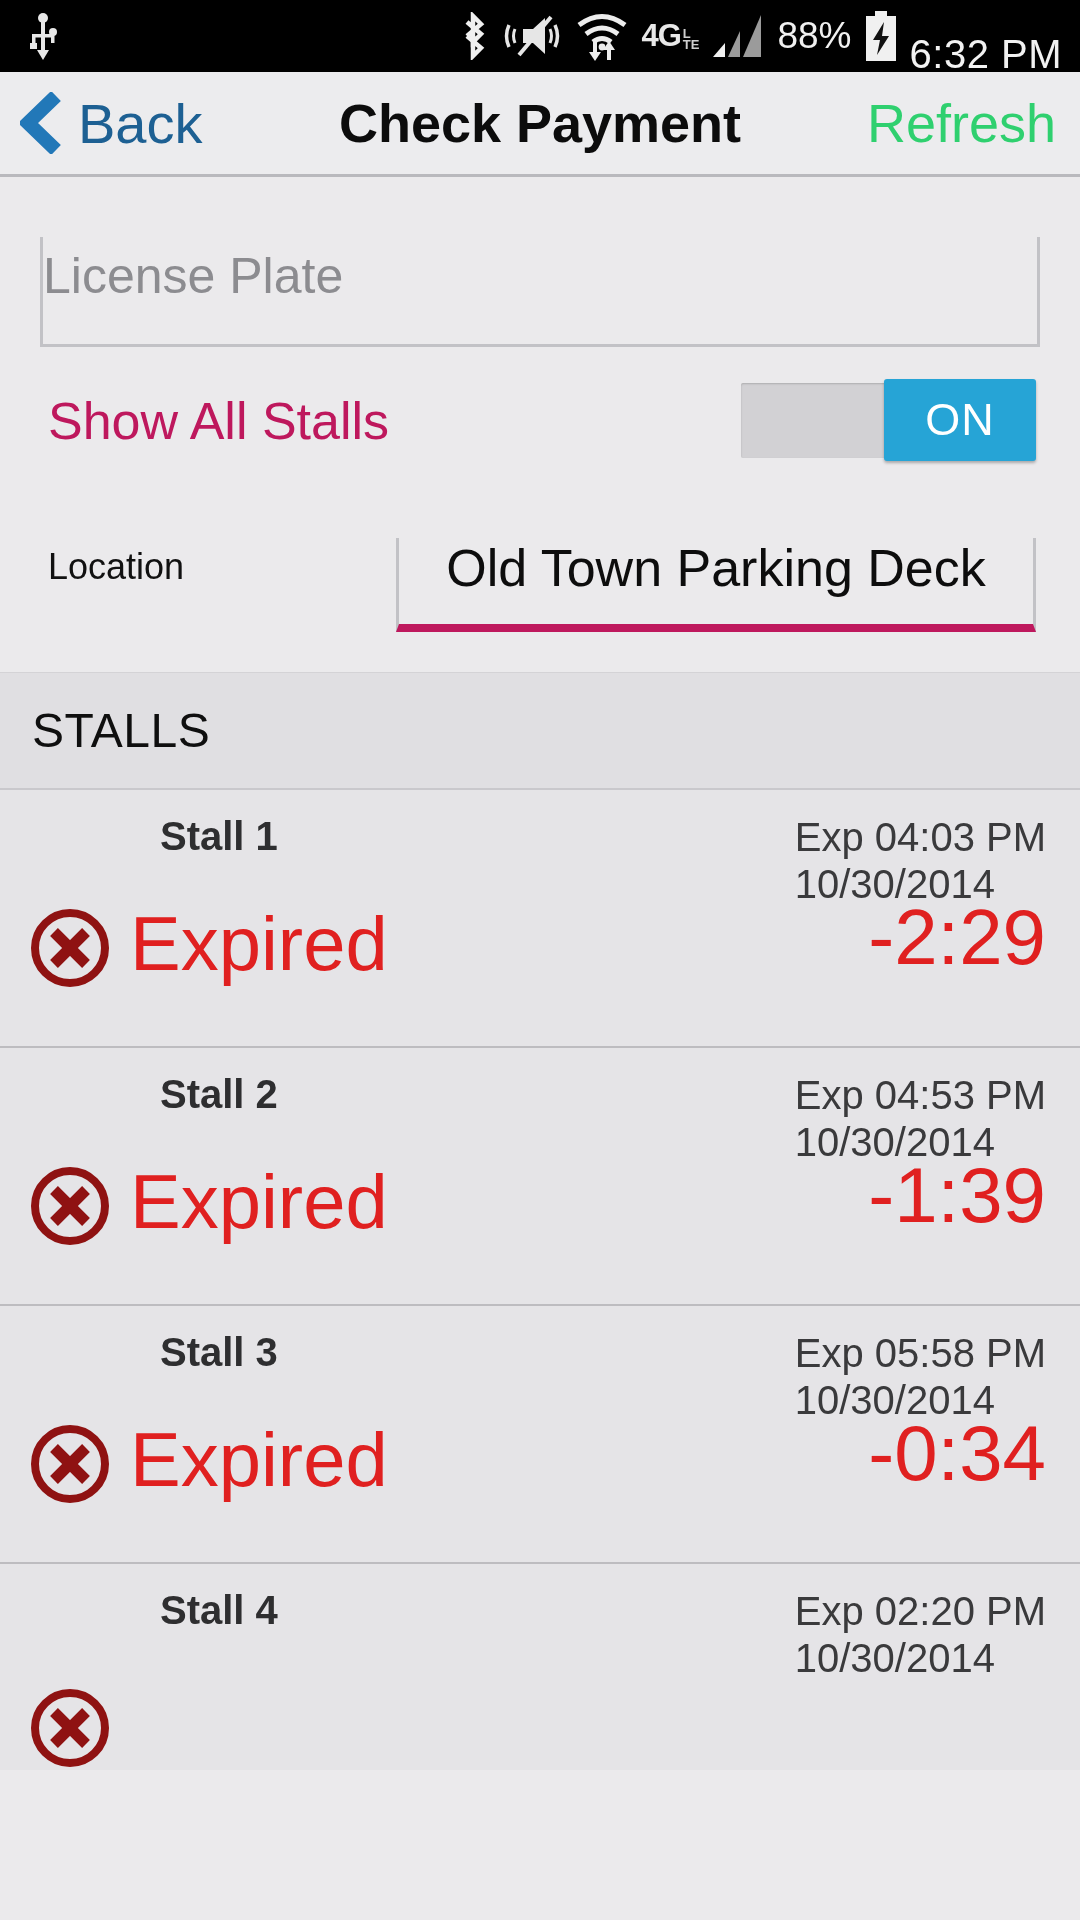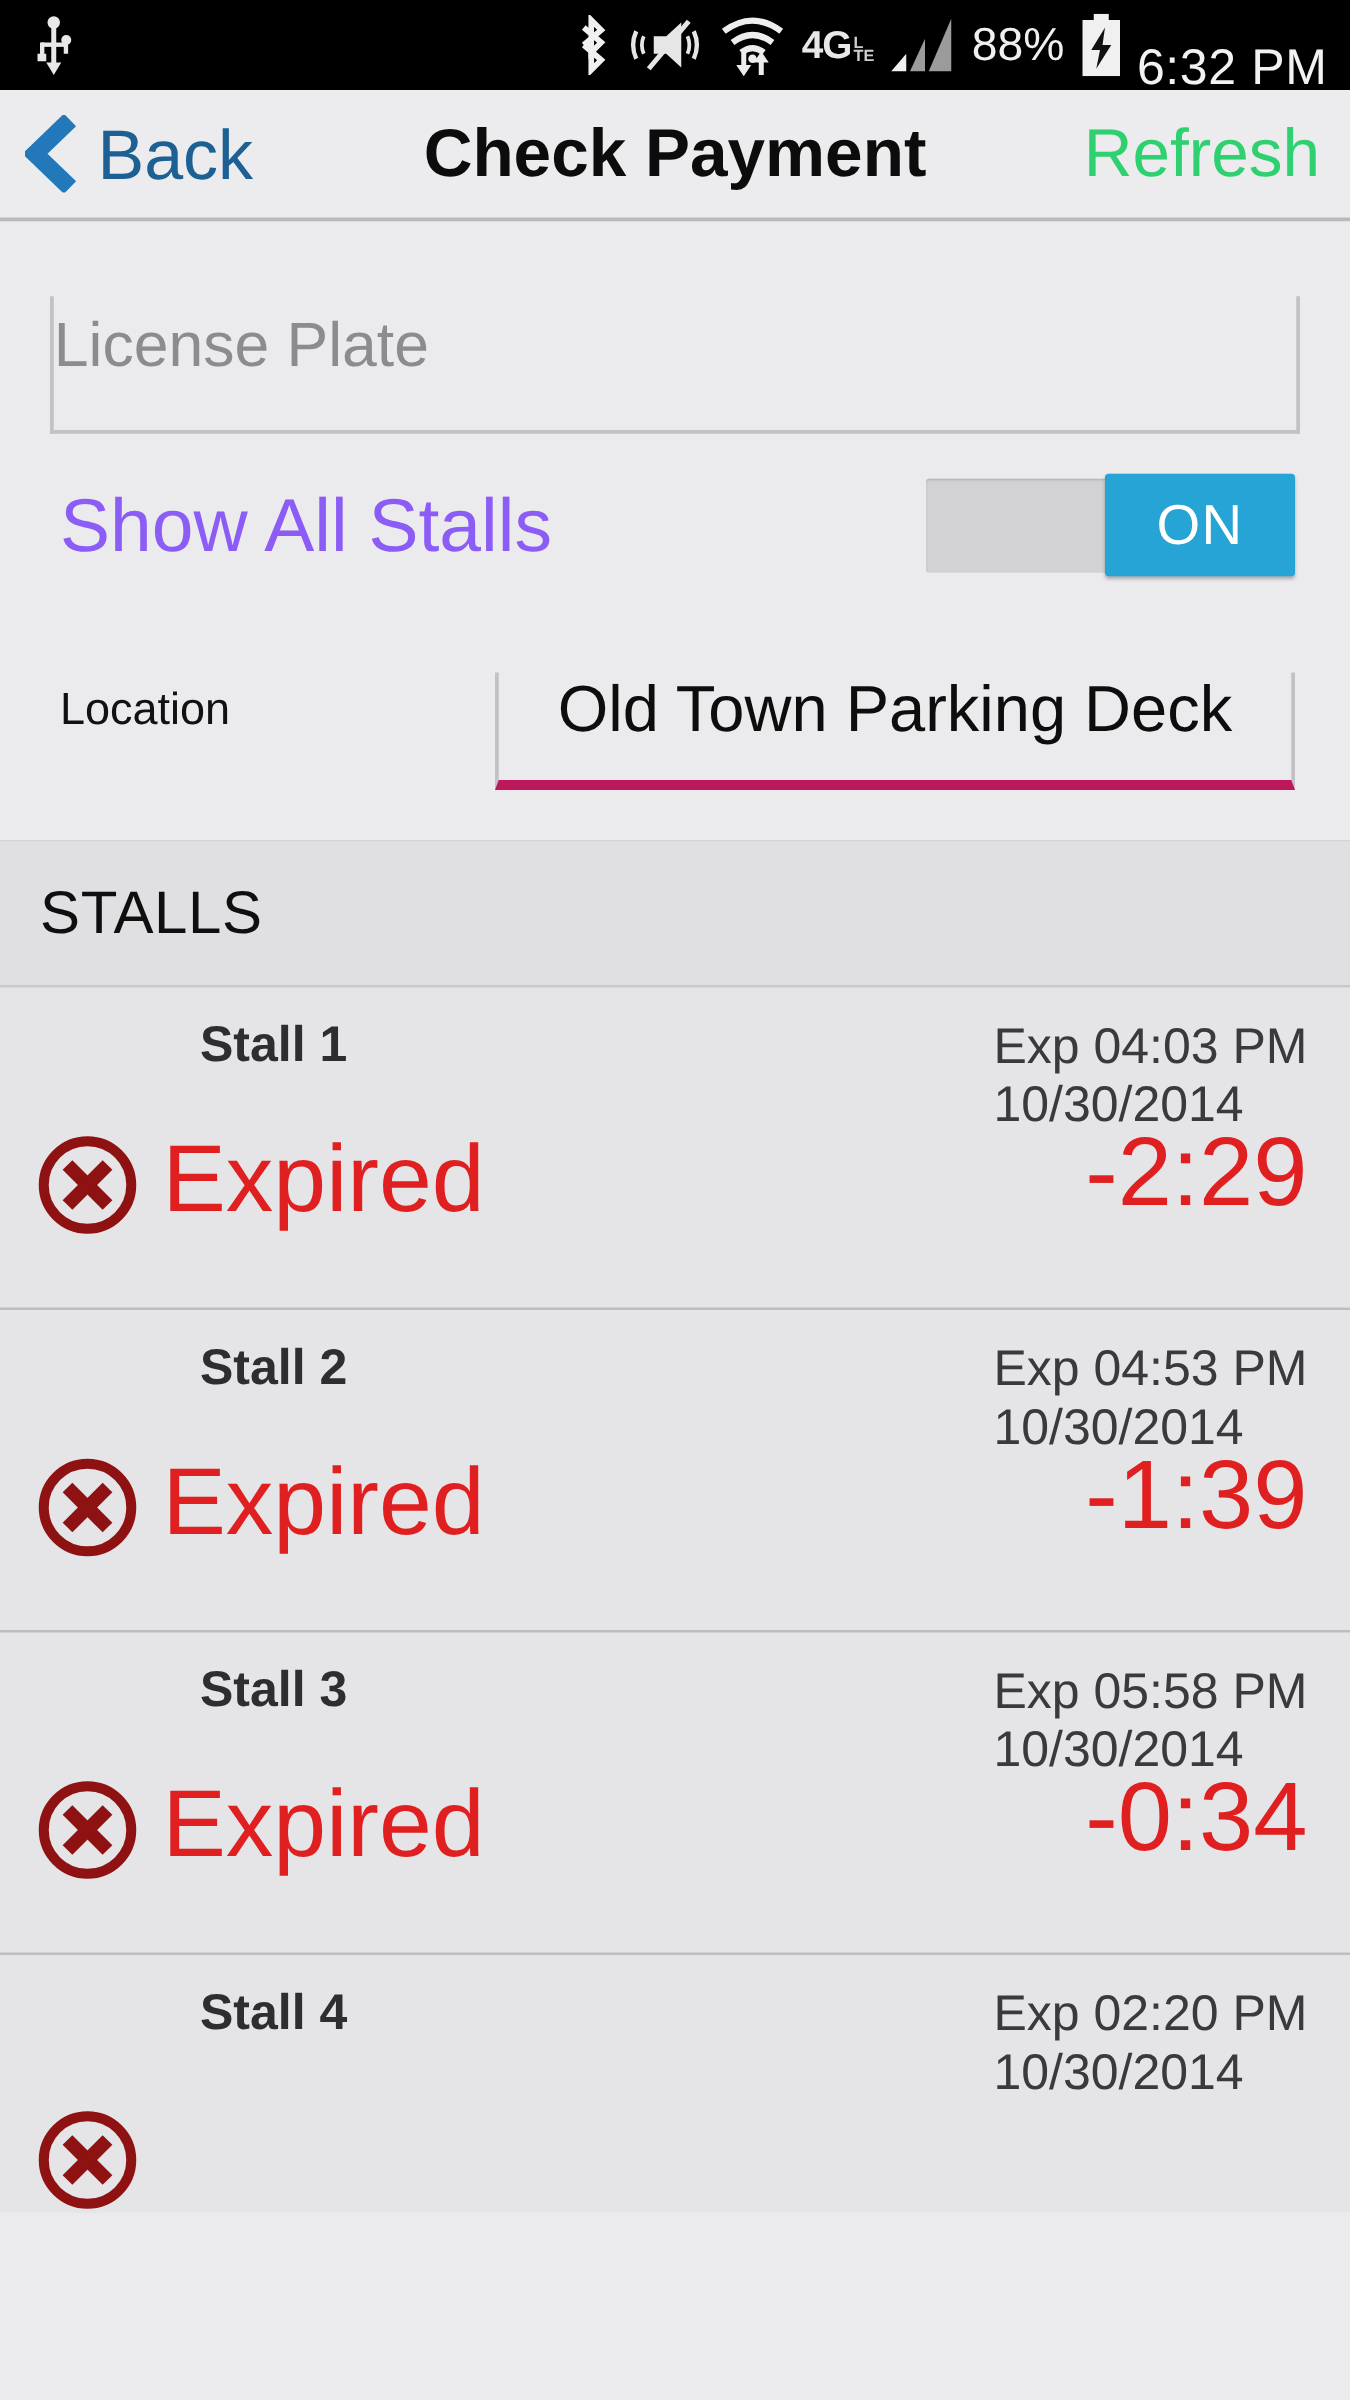--- a/index.html
+++ b/index.html
@@ -52,21 +52,21 @@
     width:100%; background:transparent;
     font-family:"Liberation Sans", sans-serif;
     height:110px;
   }
   .plate-input::placeholder { color:#8c8c90; opacity:1; }
 
   .toggle-row {
     display:flex; align-items:center; justify-content:space-between;
     padding:36px 44px 30px 48px;
   }
-  .toggle-label { font-size:60px; color:#8b5cf6; }
+  .toggle-label { font-size:52px; color:#be185d; }
   .switch {
     position:relative; width:295px; height:75px;
     background:#d2d1d4; border-radius:2px;
     box-shadow:inset 0 1px 2px rgba(0,0,0,.18);
     text-align:right;
   }
   .switch-thumb {
     position:absolute; right:0; top:-4px; width:152px; height:82px;
     background:#26a4d6; border-radius:3px;
     display:flex; align-items:center; justify-content:center;

